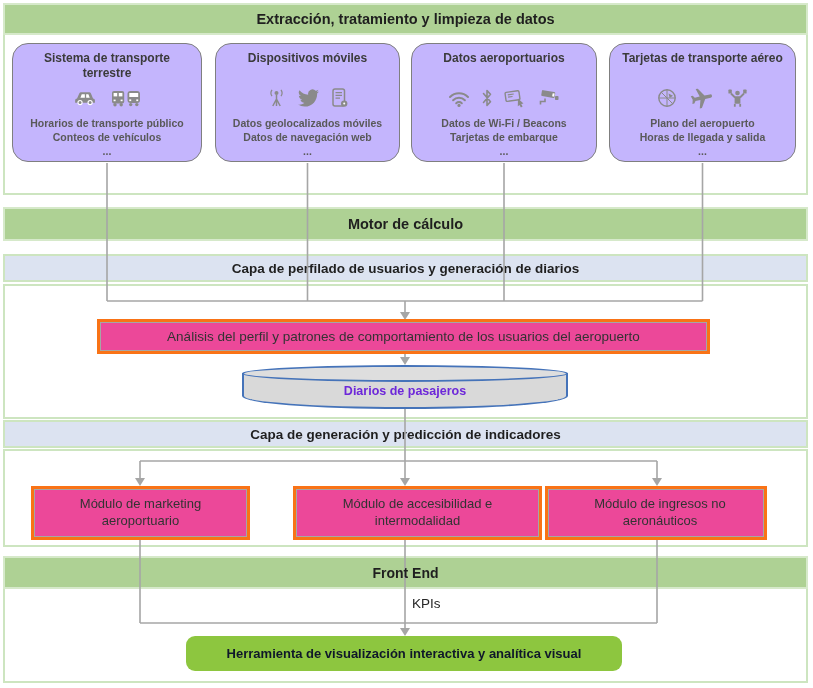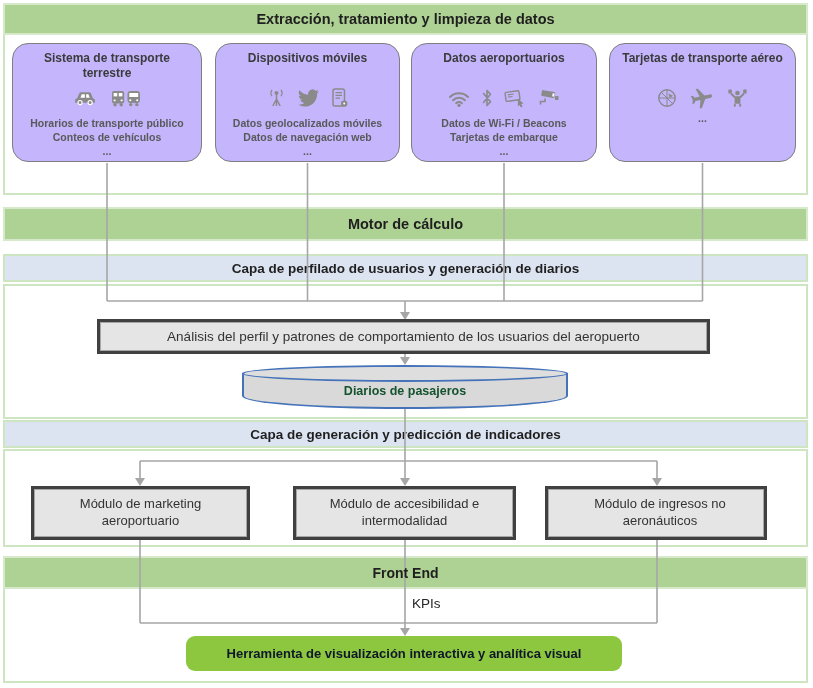--- a/index.html
+++ b/index.html
@@ -16,32 +16,32 @@
   
   .srcbox{position:absolute;box-sizing:border-box;top:43px;height:119px;background:#c4b5fd;
           border:1.5px solid #7f7f7f;border-radius:16px;z-index:2;
           display:flex;flex-direction:column;align-items:center;padding-top:7px;}
   .srctitle{height:33px;display:flex;align-items:flex-start;justify-content:center;text-align:center;
             font-weight:bold;font-size:12px;line-height:1.28;color:#3b3b3b;padding:0 10px;}
   .icons{display:flex;align-items:center;justify-content:center;gap:13px;height:26px;margin-top:1px;}
   .srclines{margin-top:5px;text-align:center;font-weight:bold;font-size:10.5px;line-height:1.35;color:#595959;}
   .dots{font-weight:bold;font-size:10.5px;color:#595959;line-height:1;margin-top:2px;}
   
-  .gbox{position:absolute;box-sizing:border-box;background:#e5e5e5;border:3px solid #404040;
+  .gbox{position:absolute;box-sizing:border-box;background:#ec4899;border:3px solid #f97316;
         box-shadow:inset 0 0 0 1px #a6a6a6;display:flex;align-items:center;justify-content:center;
         text-align:center;font-size:13px;line-height:1.3;color:#333;z-index:2;}
   
   .cyl{position:absolute;left:242px;top:365px;width:326px;height:44px;z-index:2;}
   .cyl-body{position:absolute;left:0;right:0;top:8px;bottom:0;background:#d9d9d9;
             border:2px solid #4573b9;border-top:none;box-sizing:border-box;
             border-radius:0 0 160px 160px / 0 0 13px 13px;}
   .cyl-top{position:absolute;left:0;right:0;top:0;height:17px;background:#dedede;
            border:2px solid #4573b9;box-sizing:border-box;border-radius:50%;}
   .cyl-label{position:absolute;left:0;right:0;top:19px;text-align:center;
-             font-weight:bold;font-size:12.5px;color:#14532d;}
+             font-weight:bold;font-size:12.5px;color:#6d28d9;}
   
   .cta{position:absolute;left:186px;top:636px;width:436px;height:35px;background:#8dc63f;
        border-radius:9px;display:flex;align-items:center;justify-content:center;
        color:#0f172a;font-weight:bold;font-size:13px;z-index:2;}
   .kpis{position:absolute;left:412px;top:596px;font-size:13.5px;color:#262626;z-index:2;}
   #wires{position:absolute;left:0;top:0;z-index:1;}
   .ic svg{display:block;}
 </style>
 </head>
 <body>
@@ -206,20 +206,24 @@
         <svg width="21" height="20" viewBox="0 0 21 20">
             <circle cx="10.5" cy="5" r="2.3" fill="#8a8a8a"></circle>
             <rect x="7.6" y="8.2" width="5.8" height="7.5" rx="1.2" fill="#8a8a8a"></rect>
             <path d="M8 9.5 L4 5.5 M13 9.5 L17 5.5" stroke="#8a8a8a" stroke-width="1.8"></path>
             <rect x="1.4" y="1.6" width="3.4" height="4" rx="0.7" fill="#8a8a8a"></rect>
             <rect x="16.2" y="1.6" width="3.4" height="4" rx="0.7" fill="#8a8a8a"></rect>
             <path d="M7.8 15.7 v3 M13.2 15.7 v3" stroke="#8a8a8a" stroke-width="1.8"></path>
           </svg>
       </span>
     </div>
+    <div class="srclines">
+      <div>Plano del aeropuerto</div>
+      <div>Horas de llegada y salida</div>
+    </div>
     <div class="dots">...</div>
   </div>
 
   <div class="greenbar" style="left:3px;top:207px;width:805px;height:34px;">
     <span class="bartext">Motor de cálculo</span>
   </div>
 
   <div class="bluebar" style="left:3px;top:254px;width:805px;height:28px;">
     <span class="bartext">Capa de perfilado de usuarios y generación de diarios</span>
   </div>
@@ -238,21 +242,21 @@
 
   <div class="bluebar" style="left:3px;top:420px;width:805px;height:28px;">
     <span class="bartext">Capa de generación y predicción de indicadores</span>
   </div>
 
   <div class="sec" style="left:3px;top:449px;width:805px;height:98px;"></div>
 
   <div class="gbox" style="left:31px;top:486px;width:219px;height:54px;">
     <span style="padding:0 30px;">Módulo de marketing aeroportuario</span>
   </div>
-  <div class="gbox" style="left:293px;top:486px;width:223px;height:54px;">
+  <div class="gbox" style="left:293px;top:486px;width:249px;height:54px;">
     <span style="padding:0 22px;">Módulo de accesibilidad e intermodalidad</span>
   </div>
   <div class="gbox" style="left:545px;top:486px;width:222px;height:54px;">
     <span style="padding:0 33px;margin-left:8px;">Módulo de ingresos no aeronáuticos</span>
   </div>
 
   <div class="sec" style="left:3px;top:556px;width:805px;height:127px;">
     <div class="greenbar" style="left:-2px;top:-2px;width:805px;height:33px;font-size:14px;">
       <span class="bartext">Front End</span>
     </div>

